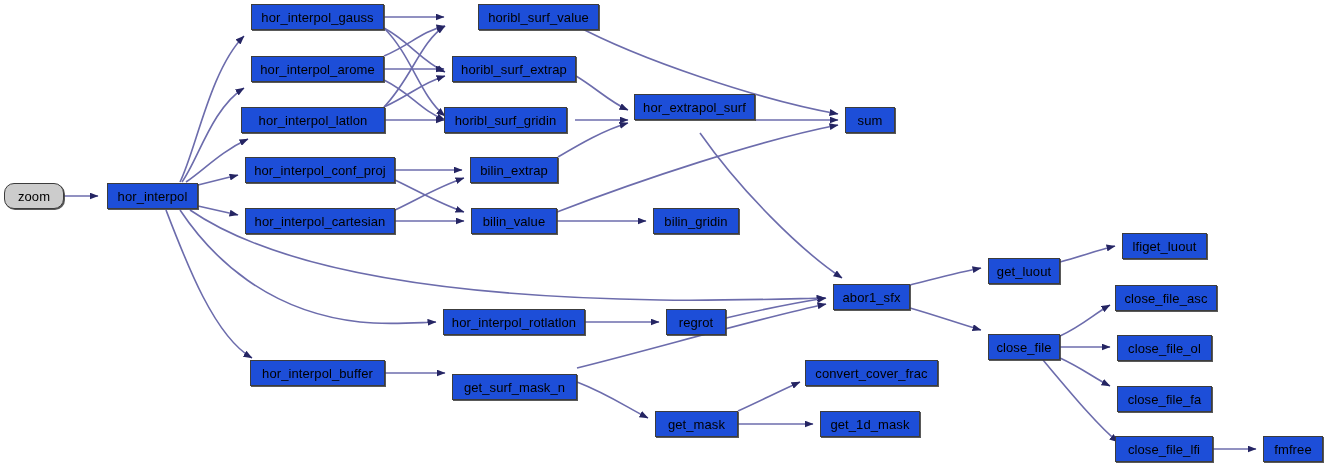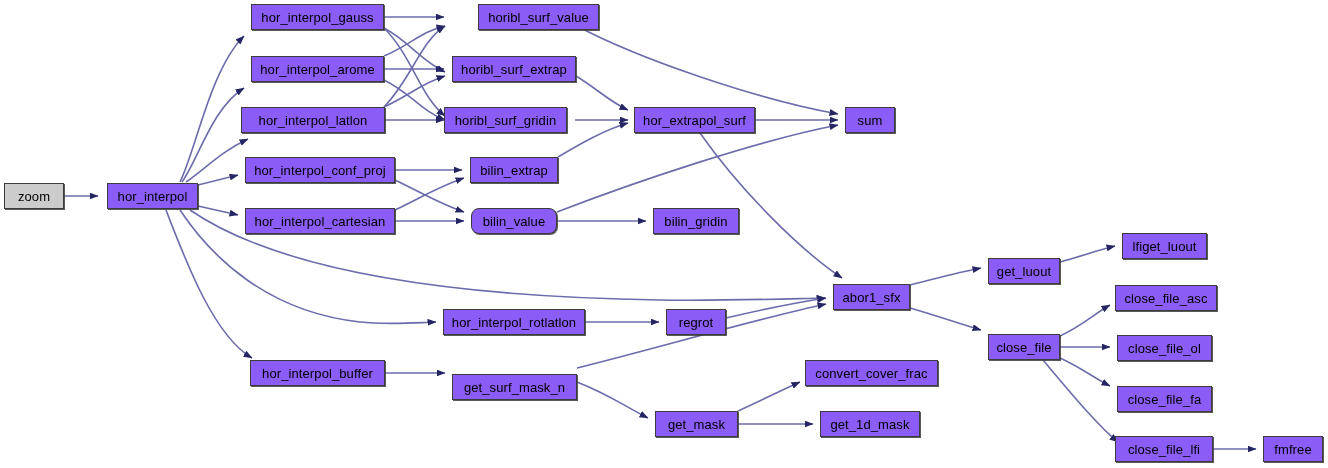--- a/index.html
+++ b/index.html
@@ -21,33 +21,34 @@
     left: 0;
     top: 0;
     width: 1328px;
     height: 468px;
     pointer-events: none;
   }
   .node {
     position: absolute;
     box-sizing: border-box;
     border: 1px solid #3c3c3c;
-    background: #8b5cf6;
+    background: #1d4ed8;
     color: #000000;
     font-size: 13px;
     line-height: 1;
     display: flex;
     align-items: center;
     justify-content: center;
     white-space: nowrap;
     letter-spacing: 0.1px;
     box-shadow: 1px 1px 0 0 rgba(60,60,60,0.85);
   }
   .node.highlight {
     background: #cccccc;
+    border-radius: 10px;
   }
   .node-label {
     display: block;
     padding: 0 7px;
   }
 </style>
 </head>
 <body>
 
 <div id="canvas">
@@ -123,36 +124,36 @@
       </div>
       <div class="node" style="left: 452px; top: 4px; width: 121px; height: 26px; margin-left: 26px;">
         <span class="node-label">horibl_surf_value</span>
       </div>
       <div class="node" style="left: 452px; top: 56px; width: 124px; height: 26px;">
         <span class="node-label">horibl_surf_extrap</span>
       </div>
       <div class="node" style="left: 444px; top: 107px; width: 123px; height: 26px;">
         <span class="node-label">horibl_surf_gridin</span>
       </div>
-      <div class="node" style="left: 634px; top: 107px; width: 121px; height: 26px;">
+      <div class="node" style="left: 634px; top: 94px; width: 121px; height: 26px;">
         <span class="node-label">hor_extrapol_surf</span>
       </div>
       <div class="node" style="left: 845px; top: 107px; width: 50px; height: 26px;">
         <span class="node-label">sum</span>
       </div>
       <div class="node" style="left: 245px; top: 157px; width: 150px; height: 26px;">
         <span class="node-label">hor_interpol_conf_proj</span>
       </div>
       <div class="node" style="left: 245px; top: 208px; width: 150px; height: 26px;">
         <span class="node-label">hor_interpol_cartesian</span>
       </div>
       <div class="node" style="left: 470px; top: 157px; width: 88px; height: 26px;">
         <span class="node-label">bilin_extrap</span>
       </div>
-      <div class="node" style="left: 471px; top: 208px; width: 86px; height: 26px; border-radius: 8px;">
+      <div class="node" style="left: 471px; top: 208px; width: 86px; height: 26px;">
         <span class="node-label">bilin_value</span>
       </div>
       <div class="node" style="left: 653px; top: 208px; width: 86px; height: 26px;">
         <span class="node-label">bilin_gridin</span>
       </div>
       <div class="node" style="left: 443px; top: 309px; width: 142px; height: 26px;">
         <span class="node-label">hor_interpol_rotlatlon</span>
       </div>
       <div class="node" style="left: 666px; top: 309px; width: 60px; height: 26px;">
         <span class="node-label">regrot</span>

